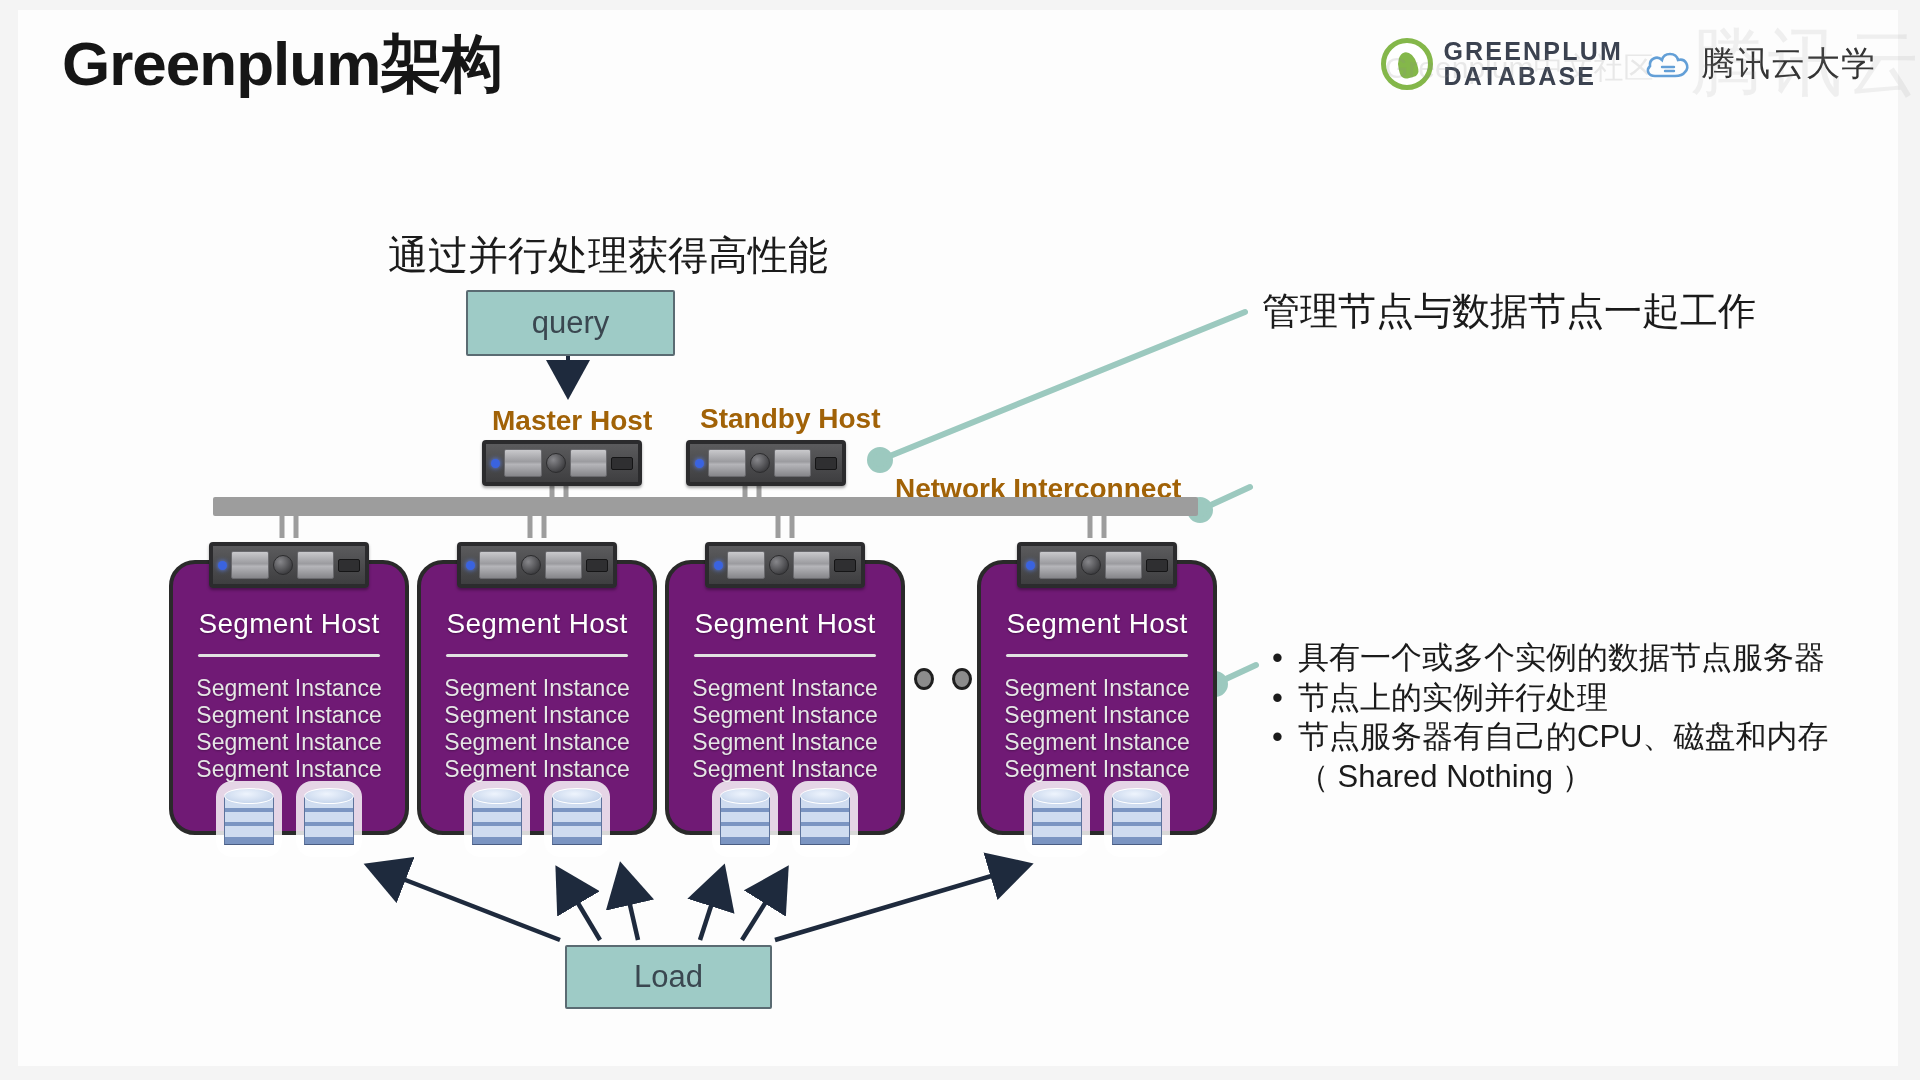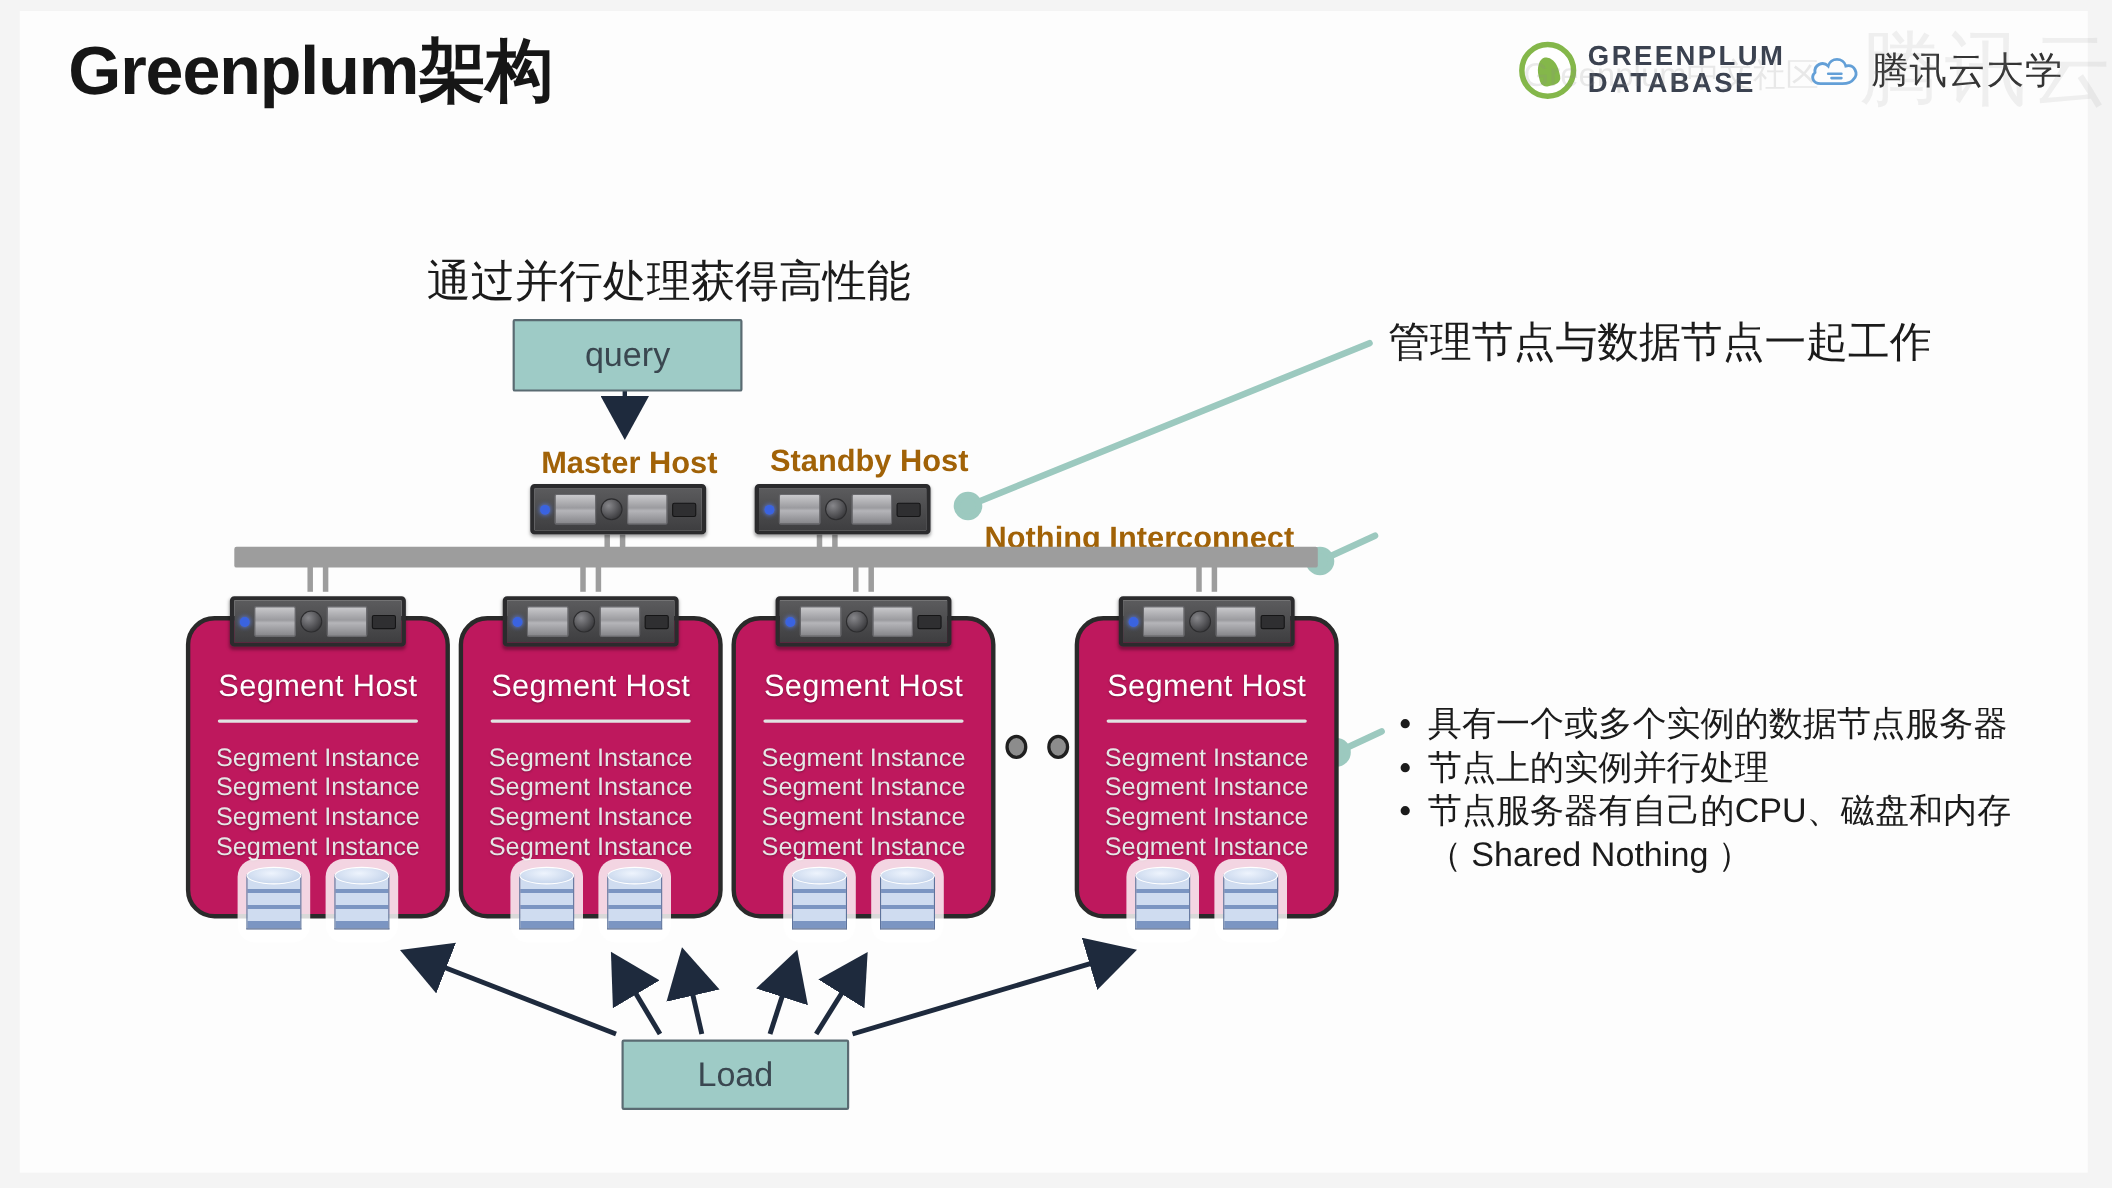--- a/index.html
+++ b/index.html
@@ -199,21 +199,21 @@
     flex: none;
   }
 
   #server-master  { left: 482px; top: 440px; }
   #server-standby { left: 686px; top: 440px; }
 
   
   .segment-host {
     position: absolute;
     width: 240px; height: 275px;
-    background: #be185d;
+    background: #701a75;
     border: 4px solid #2a2a2a;
     border-radius: 26px;
     box-sizing: border-box;
     padding-top: 44px;
   }
   .segment-host .sh-title {
     text-align: center;
     color: #ffffff;
     font-size: 28px;
     letter-spacing: .3px;
@@ -414,21 +414,21 @@
         <line x1="775" y1="940" x2="1025" y2="866" marker-end="url(#navyArrow)"></line>
       </g>
     </svg>
 
     <div class="heading-cn" id="parallel-heading">通过并行处理获得高性能</div>
 
     <div class="teal-box" id="query-box">query</div>
 
     <div class="host-label" id="master-label">Master Host</div>
     <div class="host-label" id="standby-label">Standby Host</div>
-    <div class="host-label" id="ni-label">Nothing Interconnect</div>
+    <div class="host-label" id="ni-label">Network Interconnect</div>
 
     <div class="server" id="server-master">
       <span class="led"></span>
       <span class="bay"></span>
       <span class="knob"></span>
       <span class="bay"></span>
       <span class="port"></span>
     </div>
     <div class="server" id="server-standby">
       <span class="led"></span>

